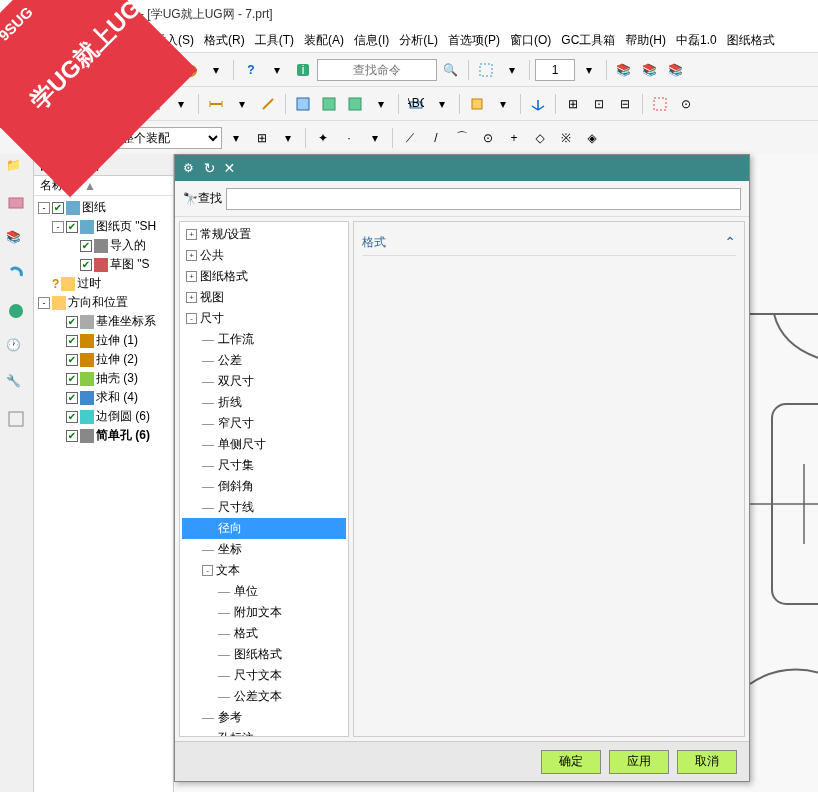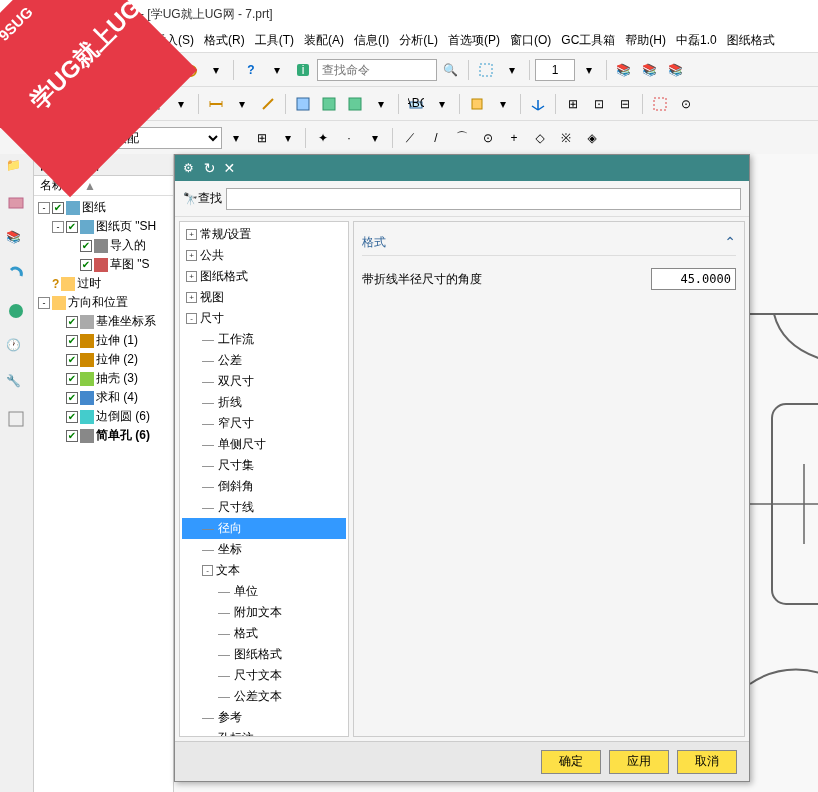--- a/index.html
+++ b/index.html
@@ -9,21 +9,21 @@
 .watermark-text { position: absolute; top: 30px; left: 10px; color: white; font-size: 24px; font-weight: bold; transform: rotate(-45deg); z-index: 101; pointer-events: none; }
 .watermark-text2 { position: absolute; top: 15px; left: -5px; color: white; font-size: 15px; font-weight: bold; transform: rotate(-45deg); z-index: 101; pointer-events: none; }
 
 .titlebar { height: 28px; background: #fff; display: flex; align-items: center; padding-left: 140px; color: #333; }
 .menubar { height: 24px; background: #fff; display: flex; align-items: center; padding-left: 100px; gap: 2px; }
 .menuitem { padding: 2px 4px; cursor: pointer; }
 
 .toolbar { height: 34px; background: #f5f5f5; border-top: 1px solid #ddd; display: flex; align-items: center; padding: 2px 4px; gap: 2px; }
 .tool-btn { width: 24px; height: 24px; display: flex; align-items: center; justify-content: center; cursor: pointer; border: 1px solid transparent; }
 .tool-sep { width: 1px; height: 20px; background: #ccc; margin: 0 3px; }
-.tool-input { height: 22px; border: 1px solid #aaa; background: white; padding: 0 4px; }
+.tool-input { height: 22px; border: 1px solid #aaa; background: white; padding: 0 4px; text-align: center; }
 
 .main-area { display: flex; height: calc(100% - 154px); position: relative; }
 
 .left-iconbar { width: 34px; background: #f0f0f0; border-right: 1px solid #ccc; display: flex; flex-direction: column; align-items: center; padding-top: 4px; gap: 16px; }
 .left-icon { width: 20px; height: 20px; cursor: pointer; }
 
 .nav-panel { width: 140px; background: #fff; border-right: 1px solid #ccc; display: flex; flex-direction: column; }
 .nav-header { height: 22px; background: #f0f0f0; border-bottom: 1px solid #ccc; padding: 3px 6px; font-weight: bold; }
 .nav-colheader { height: 20px; background: #fff; border-bottom: 1px solid #ddd; padding: 2px 6px; display: flex; align-items: center; }
 .tree { padding: 2px; }
@@ -49,21 +49,21 @@
 .dt-toggle { width: 11px; height: 11px; border: 1px solid #888; display: inline-flex; align-items: center; justify-content: center; font-size: 8px; margin-right: 3px; background: white; color: #333; }
 .dt-dash { color: #888; margin-right: 4px; }
 
 .dialog-right { flex: 1; margin: 4px 4px 4px 0; background: #f5f5f5; border: 1px solid #ccc; padding: 8px; }
 .section-header { display: flex; justify-content: space-between; color: #336699; padding: 4px 0; border-bottom: 1px solid #ddd; margin-bottom: 8px; }
 .section-collapse { color: #336699; cursor: pointer; font-size: 14px; }
 .field-row { display: flex; justify-content: space-between; align-items: center; padding: 4px 0; }
 .field-input { width: 85px; height: 22px; border: 1px solid #888; background: white; text-align: right; padding: 0 4px; font-family: monospace; }
 
 .dialog-footer { height: 40px; display: flex; justify-content: flex-end; align-items: center; padding: 0 12px; gap: 8px; border-top: 1px solid #ccc; background: #e8e8e8; }
-.dlg-btn { width: 60px; height: 24px; border: 1px solid #888; background: #fde047; cursor: pointer; font-family: Liberation Serif, serif; }
+.dlg-btn { width: 60px; height: 24px; border: 1px solid #888; background: #bef264; cursor: pointer; font-family: Liberation Serif, serif; }
 
 .canvas-area { flex: 1; background: #f8f8f8; position: relative; }
 
 svg.icon { width: 16px; height: 16px; }
 </style>
 </head>
 <body>
 
 <div class="watermark"></div>
 <div class="watermark-text">学UG就上UG网</div>
@@ -505,24 +505,20 @@
           <div class="dt-item" style="padding-left: 20px;">
             <span class="dt-dash">—</span>
             <span>孔标注</span>
           </div>
         </div>
       <div class="dialog-right">
         <div class="section-header">
           <span>格式</span>
           <span class="section-collapse">⌃</span>
         </div>
-        <div class="field-row">
-          <span>带折线半径尺寸的角度</span>
-          <input class="field-input" value="45.0000" style="">
-        </div>
       </div>
     </div>
     <div class="dialog-footer">
       <button class="dlg-btn">确定</button>
       <button class="dlg-btn">应用</button>
       <button class="dlg-btn">取消</button>
     </div>
   </div>
 </div>
 

